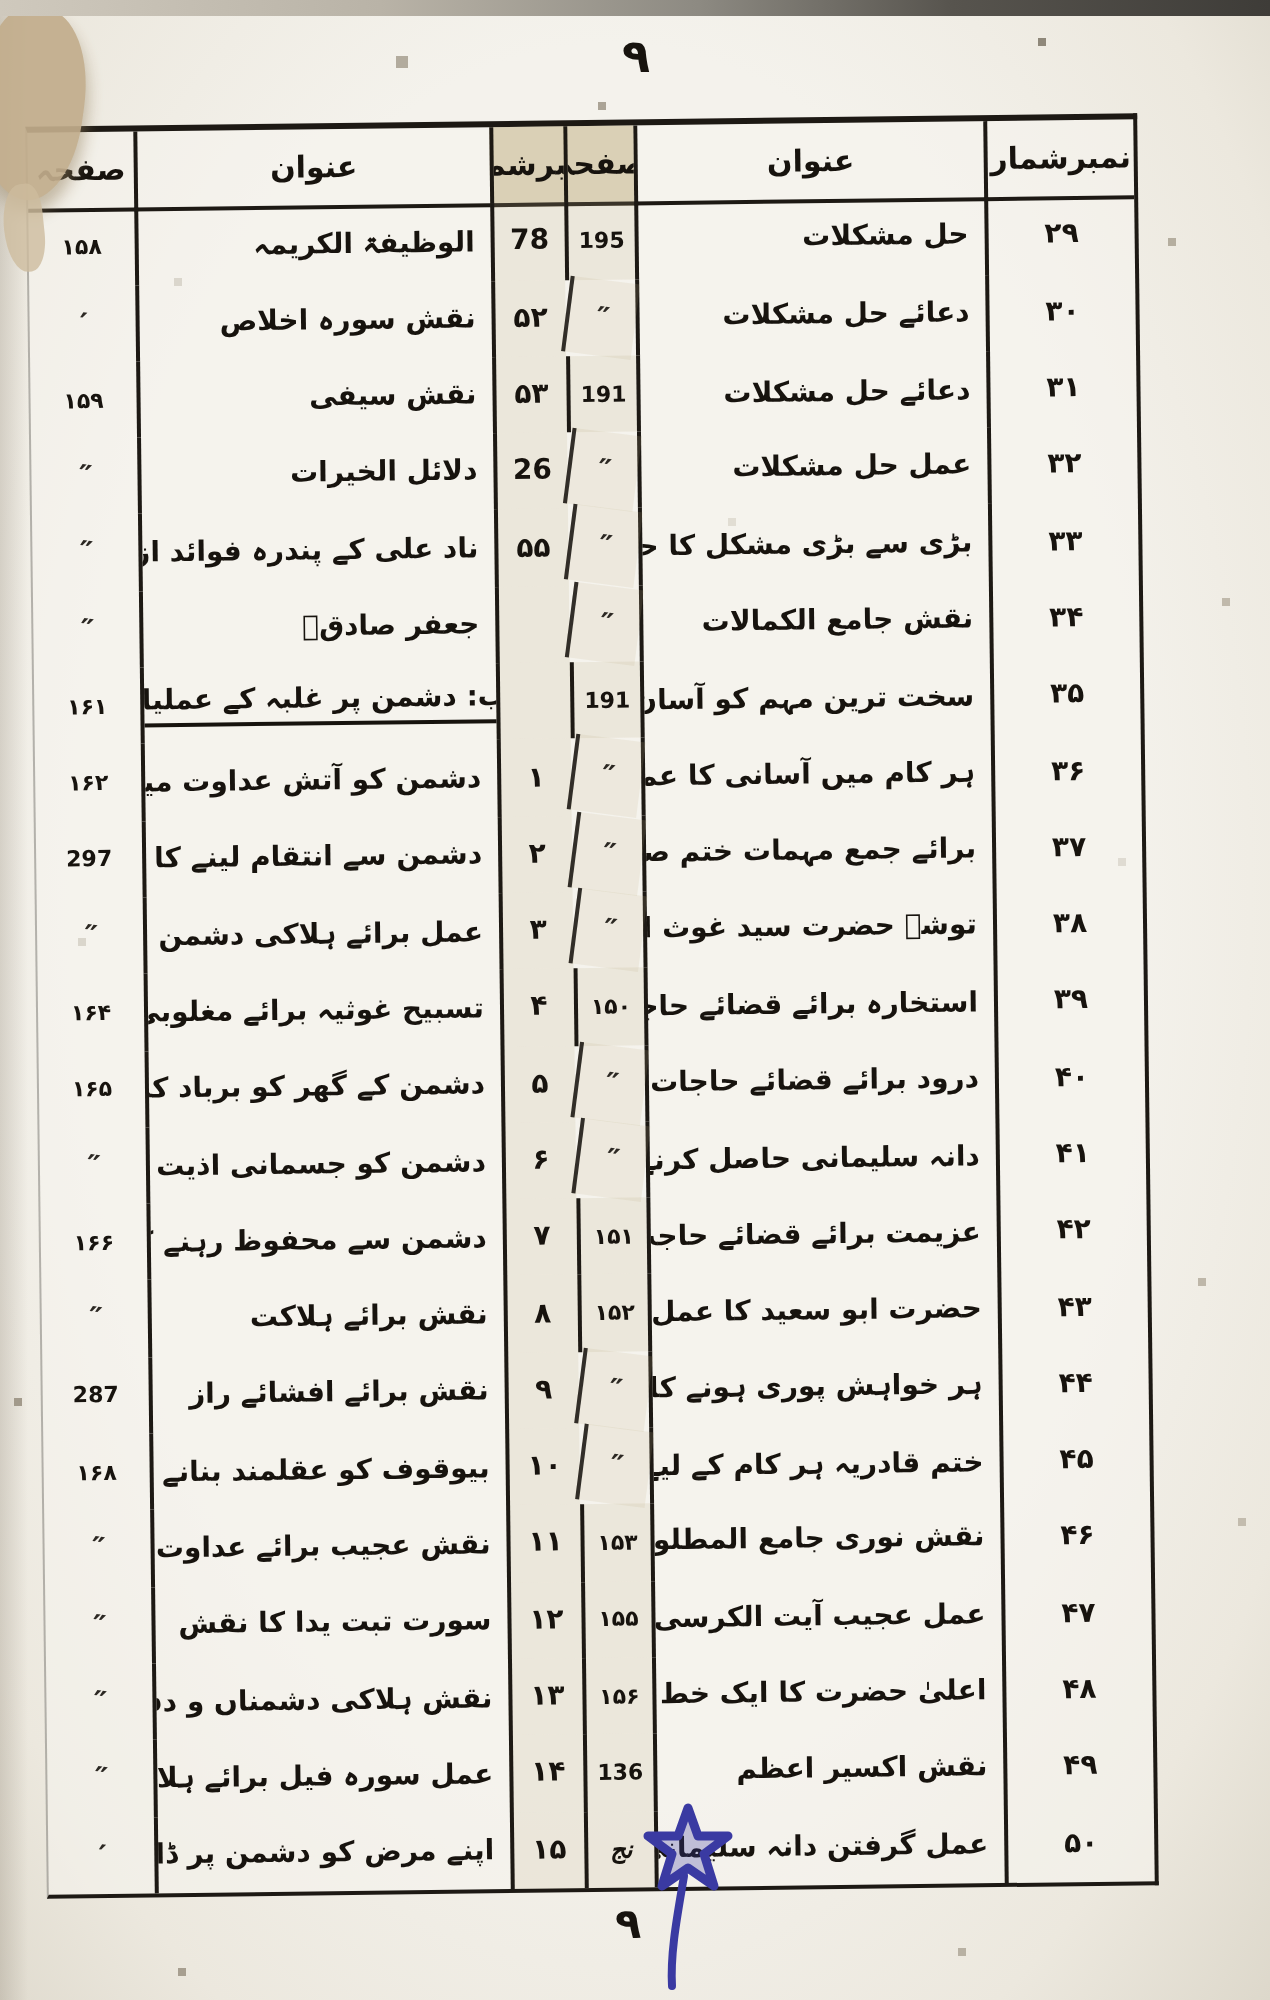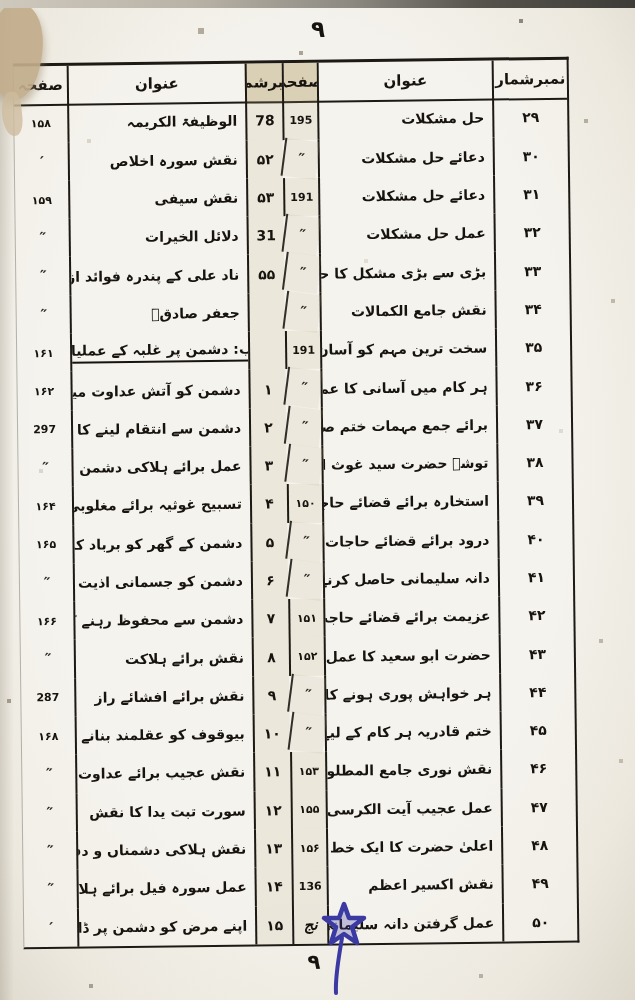--- a/index.html
+++ b/index.html
@@ -73,21 +73,21 @@
   .c-no{justify-content:center;font-weight:bold;font-size:14px;}
   .c-page{justify-content:center;font-weight:bold;font-size:11px;}
   .tintcol{background:rgba(195,179,138,.18);}
   .c-title{
     font-weight:bold;font-size:14px;justify-content:flex-start;
     padding:0 8px 0 2px;white-space:nowrap;position:relative;
   }
   .c-title.heading{justify-content:center;padding:0 2px;}
   .c-title.heading .u{border-bottom:2.2px solid #17130e;padding:0 6px 3px 6px;}
   .ditto{font-size:15px;opacity:.9;transform:rotate(8deg);}
-  .catchword{font-size:15px;font-style:italic;}
+  .catchword{font-size:12px;font-style:italic;}
   .pen-mark{position:absolute;left:318px;top:898px;z-index:6;}
 </style>
 </head>
 <body>
 
 <div class="page-bg"></div>
 <div class="top-strip"></div>
 <div class="corner-blotch"></div>
 <div class="corner-blotch2"></div>
 <div class="left-edge-shade"></div>
@@ -116,21 +116,21 @@
     <div class="cell c-page last ditto">′</div>
     <div class="cell c-no">۳۱</div>
     <div class="cell c-title">دعائے حل مشکلات</div>
     <div class="cell c-page tintcol">191</div>
     <div class="cell c-no tintcol">۵۳</div>
     <div class="cell c-title">نقش سیفی</div>
     <div class="cell c-page last">۱۵۹</div>
     <div class="cell c-no">۳۲</div>
     <div class="cell c-title">عمل حل مشکلات</div>
     <div class="cell c-page tintcol ditto">″</div>
-    <div class="cell c-no tintcol">31</div>
+    <div class="cell c-no tintcol">26</div>
     <div class="cell c-title">دلائل الخیرات</div>
     <div class="cell c-page last ditto">″</div>
     <div class="cell c-no">۳۳</div>
     <div class="cell c-title">بڑی سے بڑی مشکل کا حل</div>
     <div class="cell c-page tintcol ditto">″</div>
     <div class="cell c-no tintcol">۵۵</div>
     <div class="cell c-title">ناد علی کے پندرہ فوائد از حضرت امام</div>
     <div class="cell c-page last ditto">″</div>
     <div class="cell c-no">۳۴</div>
     <div class="cell c-title">نقش جامع الکمالات</div>

